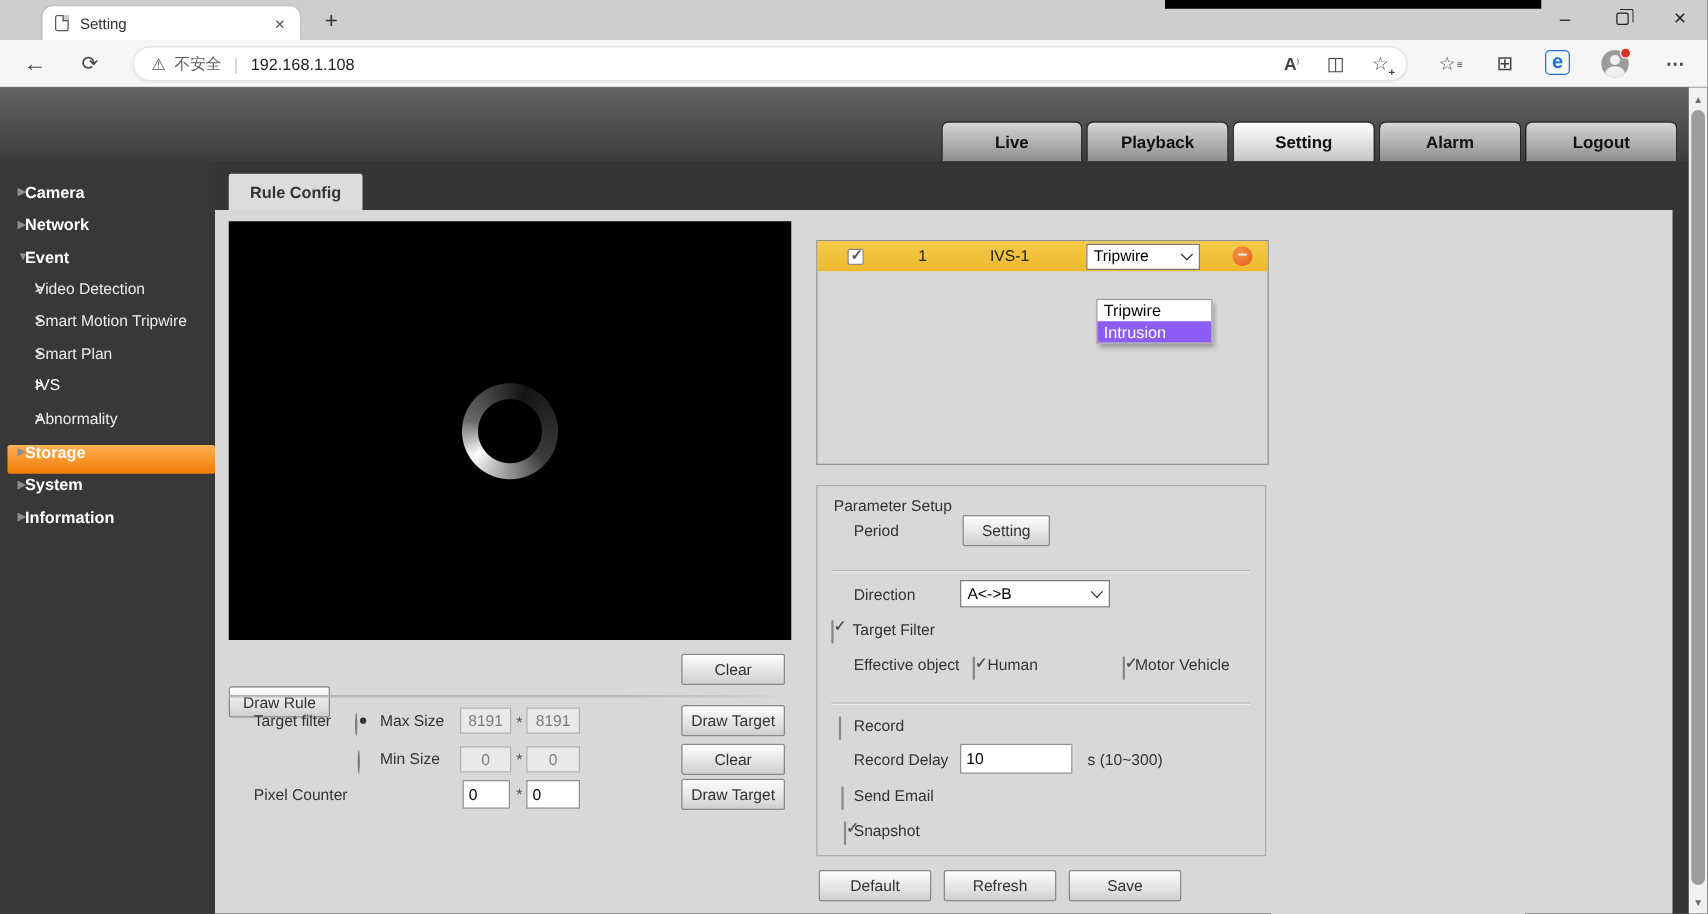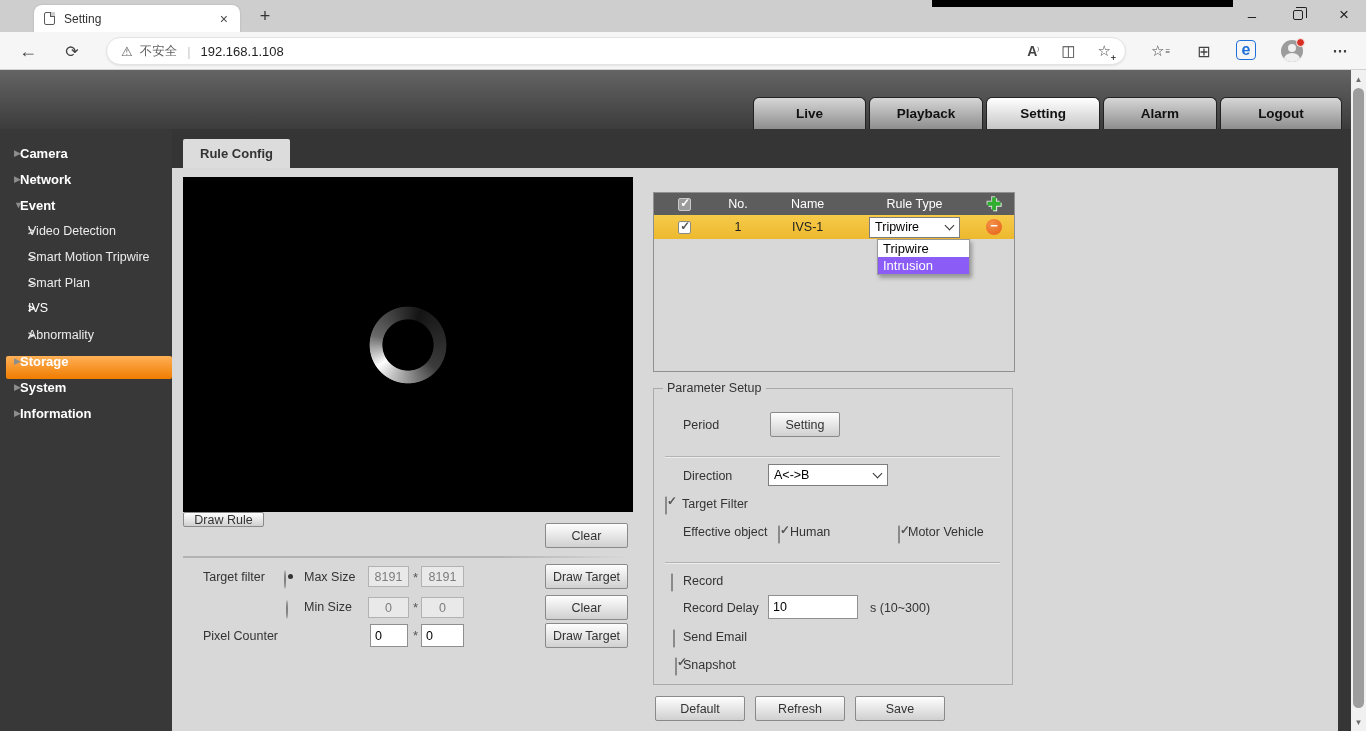--- a/index.html
+++ b/index.html
@@ -107,21 +107,21 @@
   .tcol { display:flex; align-items:center; justify-content:center; }
   .c1{width:62px;} .c2{width:45px;} .c3{width:95px;} .c4{width:120px;} .c5{width:40px;}
   .plus-icon { color:#2fae2f; font-weight:bold; font-size:17px; text-shadow:1px 1px 0 #e8e8e8, -1px -1px 0 #cfcfcf; }
   .minus-icon { width:16px; height:16px; border-radius:50%; background:radial-gradient(circle at 35% 30%, #f49046, #e55f17); color:#fff; font-weight:bold; font-size:13px; line-height:14px; text-align:center; }
   #dropdown { left:877px; top:169px; width:93px; background:#fff; border:1px solid #9a9a9a; box-shadow:2px 3px 4px rgba(0,0,0,.3); font-size:13px; }
   .dd-opt { height:17px; line-height:17px; padding-left:5px; color:#000; }
   .dd-opt.hl { background:#8b5cf6; color:#fff; }
 
   
   #pset { left:653px; top:318px; width:360px; height:297px; border:1px solid #ababab; }
-  #pset-legend { left:663px; top:311px; padding:0 4px; background:#d8d8d8; font-size:12.5px; color:#333; }
+  #pset-legend { left:663px; top:328px; padding:0 4px; background:#d8d8d8; font-size:12.5px; color:#333; }
 
   
   #scrollbar { left:1351px; top:0; width:15px; height:661px; background:#f1f1f1; }
   .sb-arrow { width:15px; height:16px; color:#6e6e6e; font-size:8px; display:flex; align-items:center; justify-content:center; }
   #sb-thumb { left:2px; top:18px; width:11px; height:620px; background:#9d9d9d; border-radius:6px; }
 </style>
 </head>
 <body>
 
 <div id="tabstrip" class="abs">
@@ -226,21 +226,21 @@
   
   <div id="panel" class="abs"></div>
   <div id="rule-tab" class="abs">Rule Config</div>
 
   
   <div id="video" class="abs">
     <div id="spinner" class="abs"></div>
   </div>
 
   
-  <div class="btn abs" style="left:183px; top:442px; width:81px; height:15px;">Draw Rule</div>
+  <div class="btn abs" style="left:183px; top:479px; width:81px; height:25px;">Draw Rule</div>
   <div class="btn abs" style="left:545px; top:453px; width:83px; height:25px;">Clear</div>
   <div class="divider fade abs" style="left:183px; top:486px; width:447px;"></div>
 
   <span class="lbl abs" style="left:203px; top:500px;">Target filter</span>
   <span class="radio on abs" style="left:284px; top:501px;"></span>
   <span class="lbl abs" style="left:304px; top:500px;">Max Size</span>
   <input class="inp dis abs" style="left: 368px; top: 496px; width: 41px; height: 21px;" value="8191">
   <span class="star-sep abs" style="left:413px; top:500px;">*</span>
   <input class="inp dis abs" style="left: 421px; top: 496px; width: 43px; height: 21px;" value="8191">
 
@@ -254,31 +254,20 @@
   <input class="inp abs" style="left: 370px; top: 554px; width: 38px; height: 23px;" value="0">
   <span class="star-sep abs" style="left:413px; top:558px;">*</span>
   <input class="inp abs" style="left: 421px; top: 554px; width: 43px; height: 23px;" value="0">
 
   <div class="btn abs" style="left:545px; top:494px; width:83px; height:25px;">Draw Target</div>
   <div class="btn abs" style="left:545px; top:525px; width:83px; height:25px;">Clear</div>
   <div class="btn abs" style="left:545px; top:553px; width:83px; height:25px;">Draw Target</div>
 
   
   <div id="rtable" class="abs">
-    <div id="rtable-head">
-      <span class="tcol c1">
-          <span class="cb on hdr"></span>
-        </span>
-      <span class="tcol c2">No.</span>
-      <span class="tcol c3">Name</span>
-      <span class="tcol c4">Rule Type</span>
-      <span class="tcol c5">
-          <span class="plus-icon">✚</span>
-        </span>
-    </div>
     <div id="rtable-row">
       <span class="tcol c1">
           <span class="cb on"></span>
         </span>
       <span class="tcol c2">1</span>
       <span class="tcol c3">IVS-1</span>
       <span class="tcol c4">
         <span class="selbox" style="width:91px; height:21px;">
           <span>Tripwire</span>
           <span class="chevron"></span>

